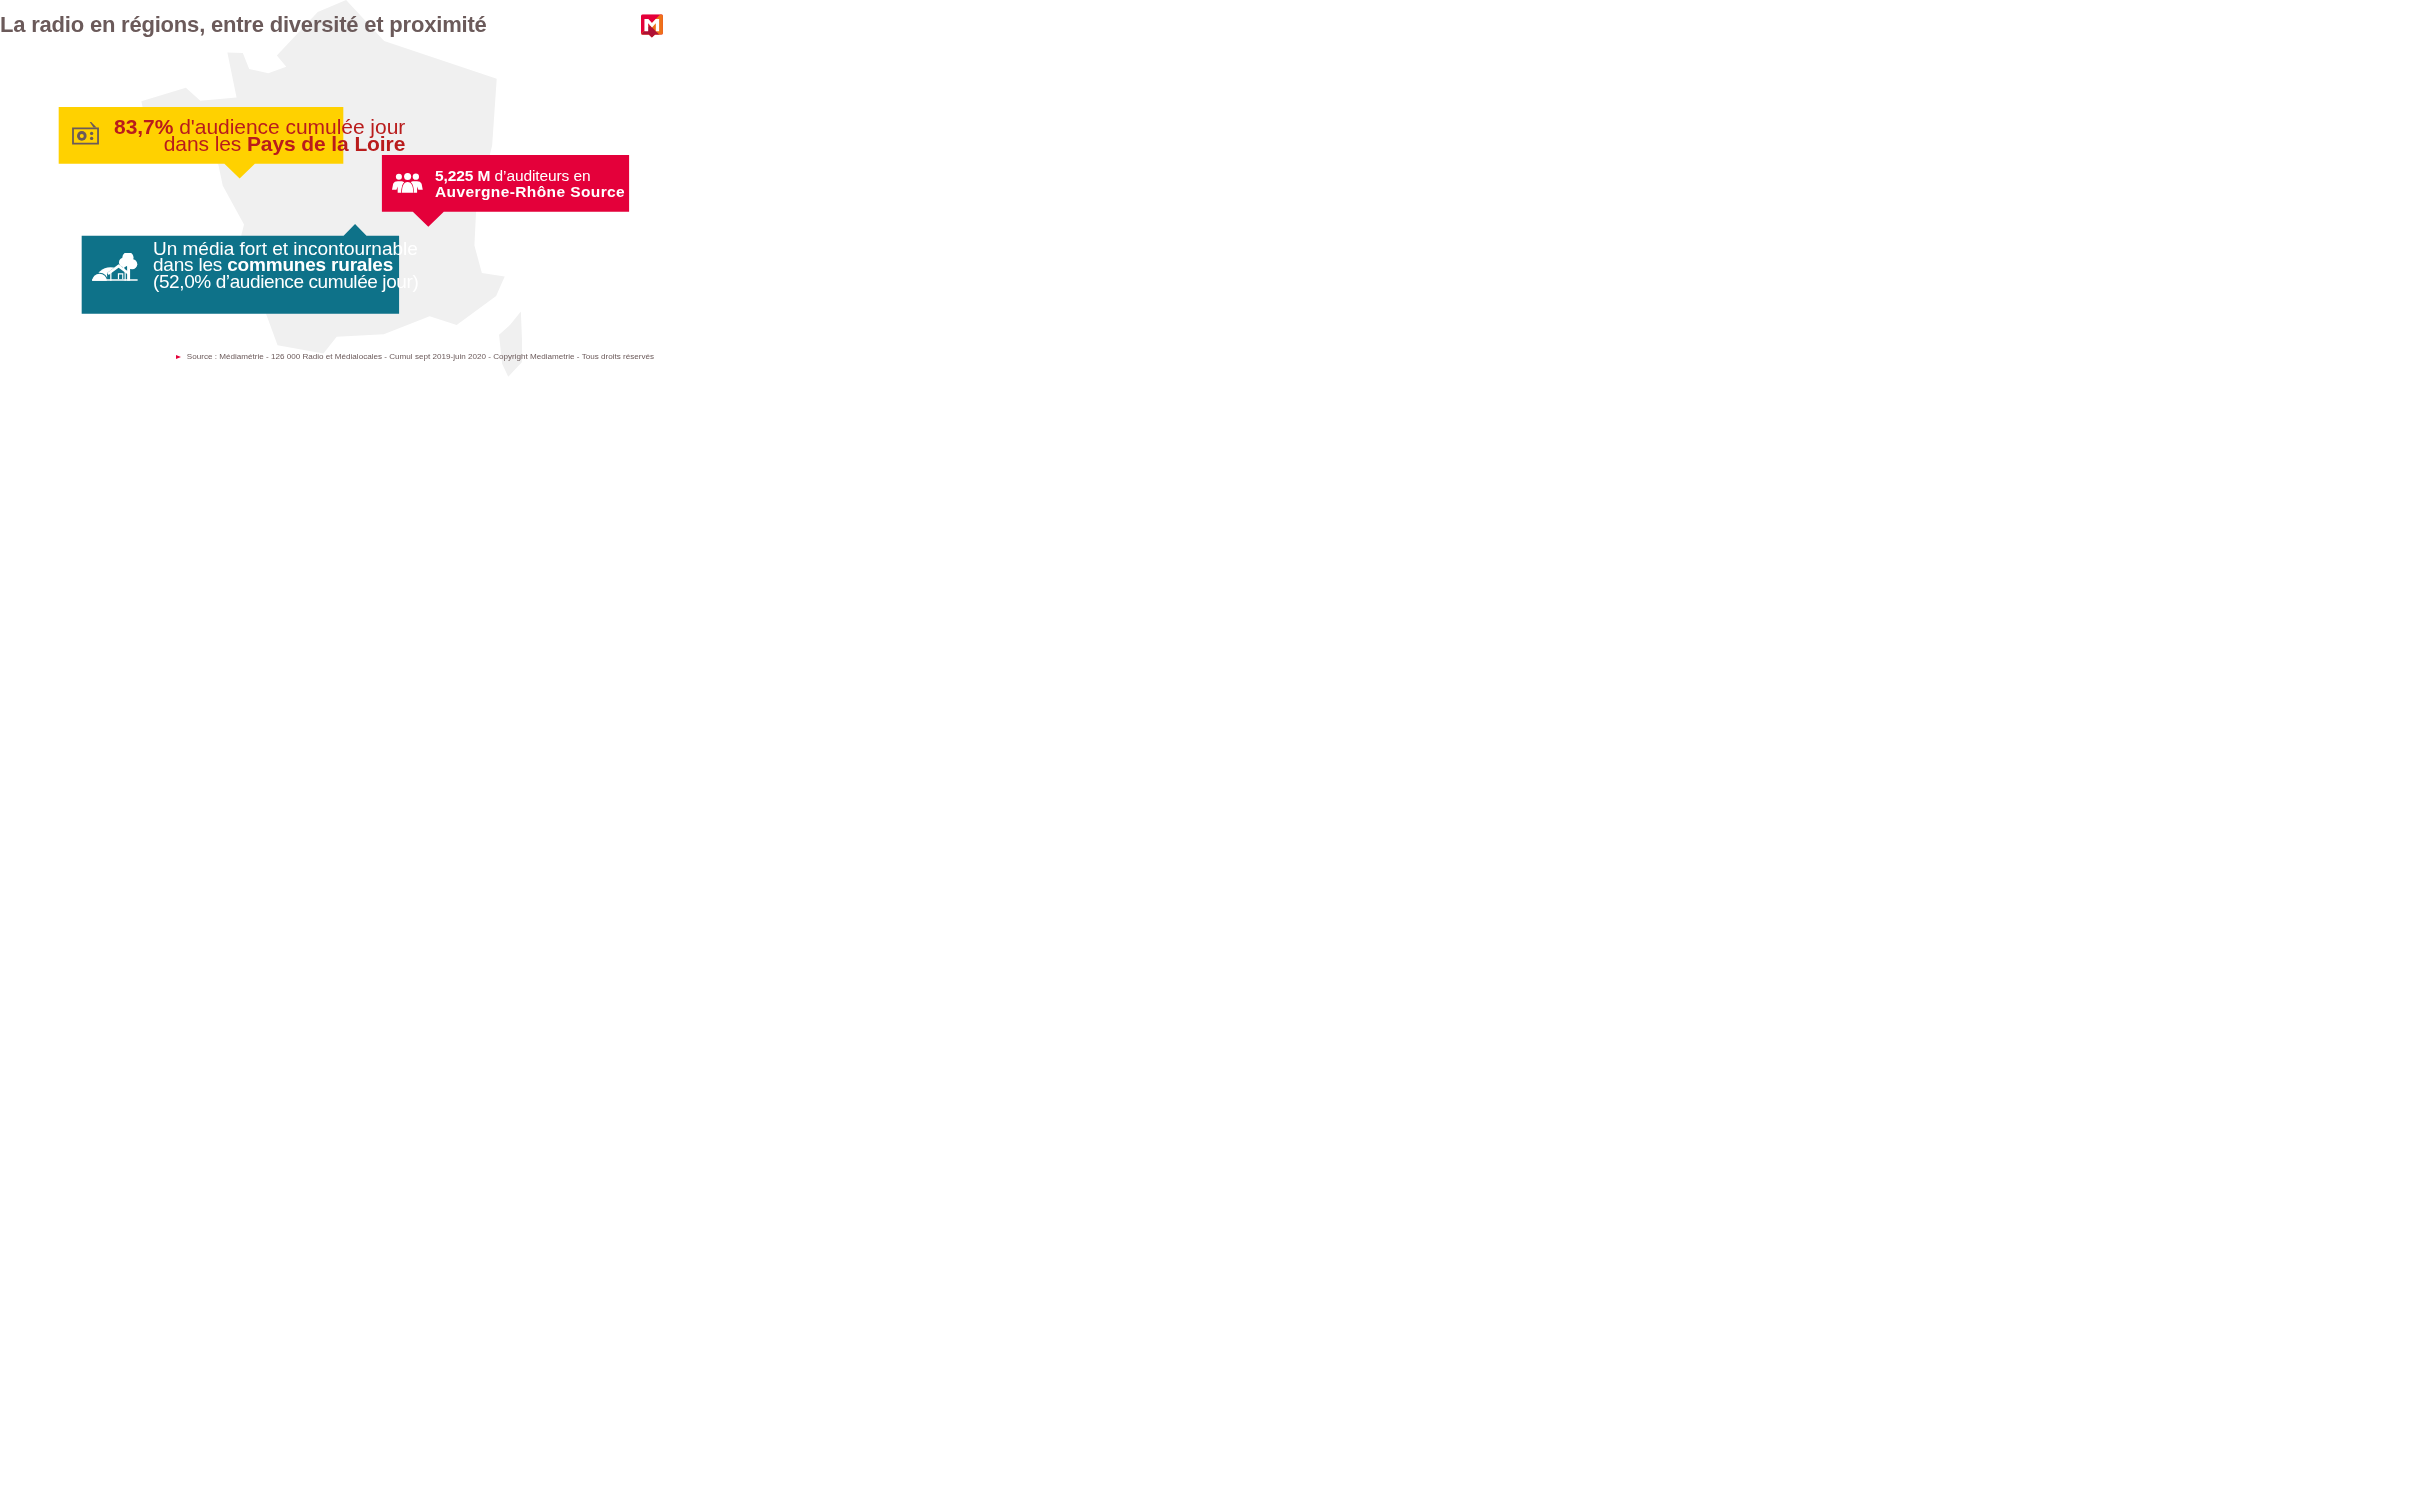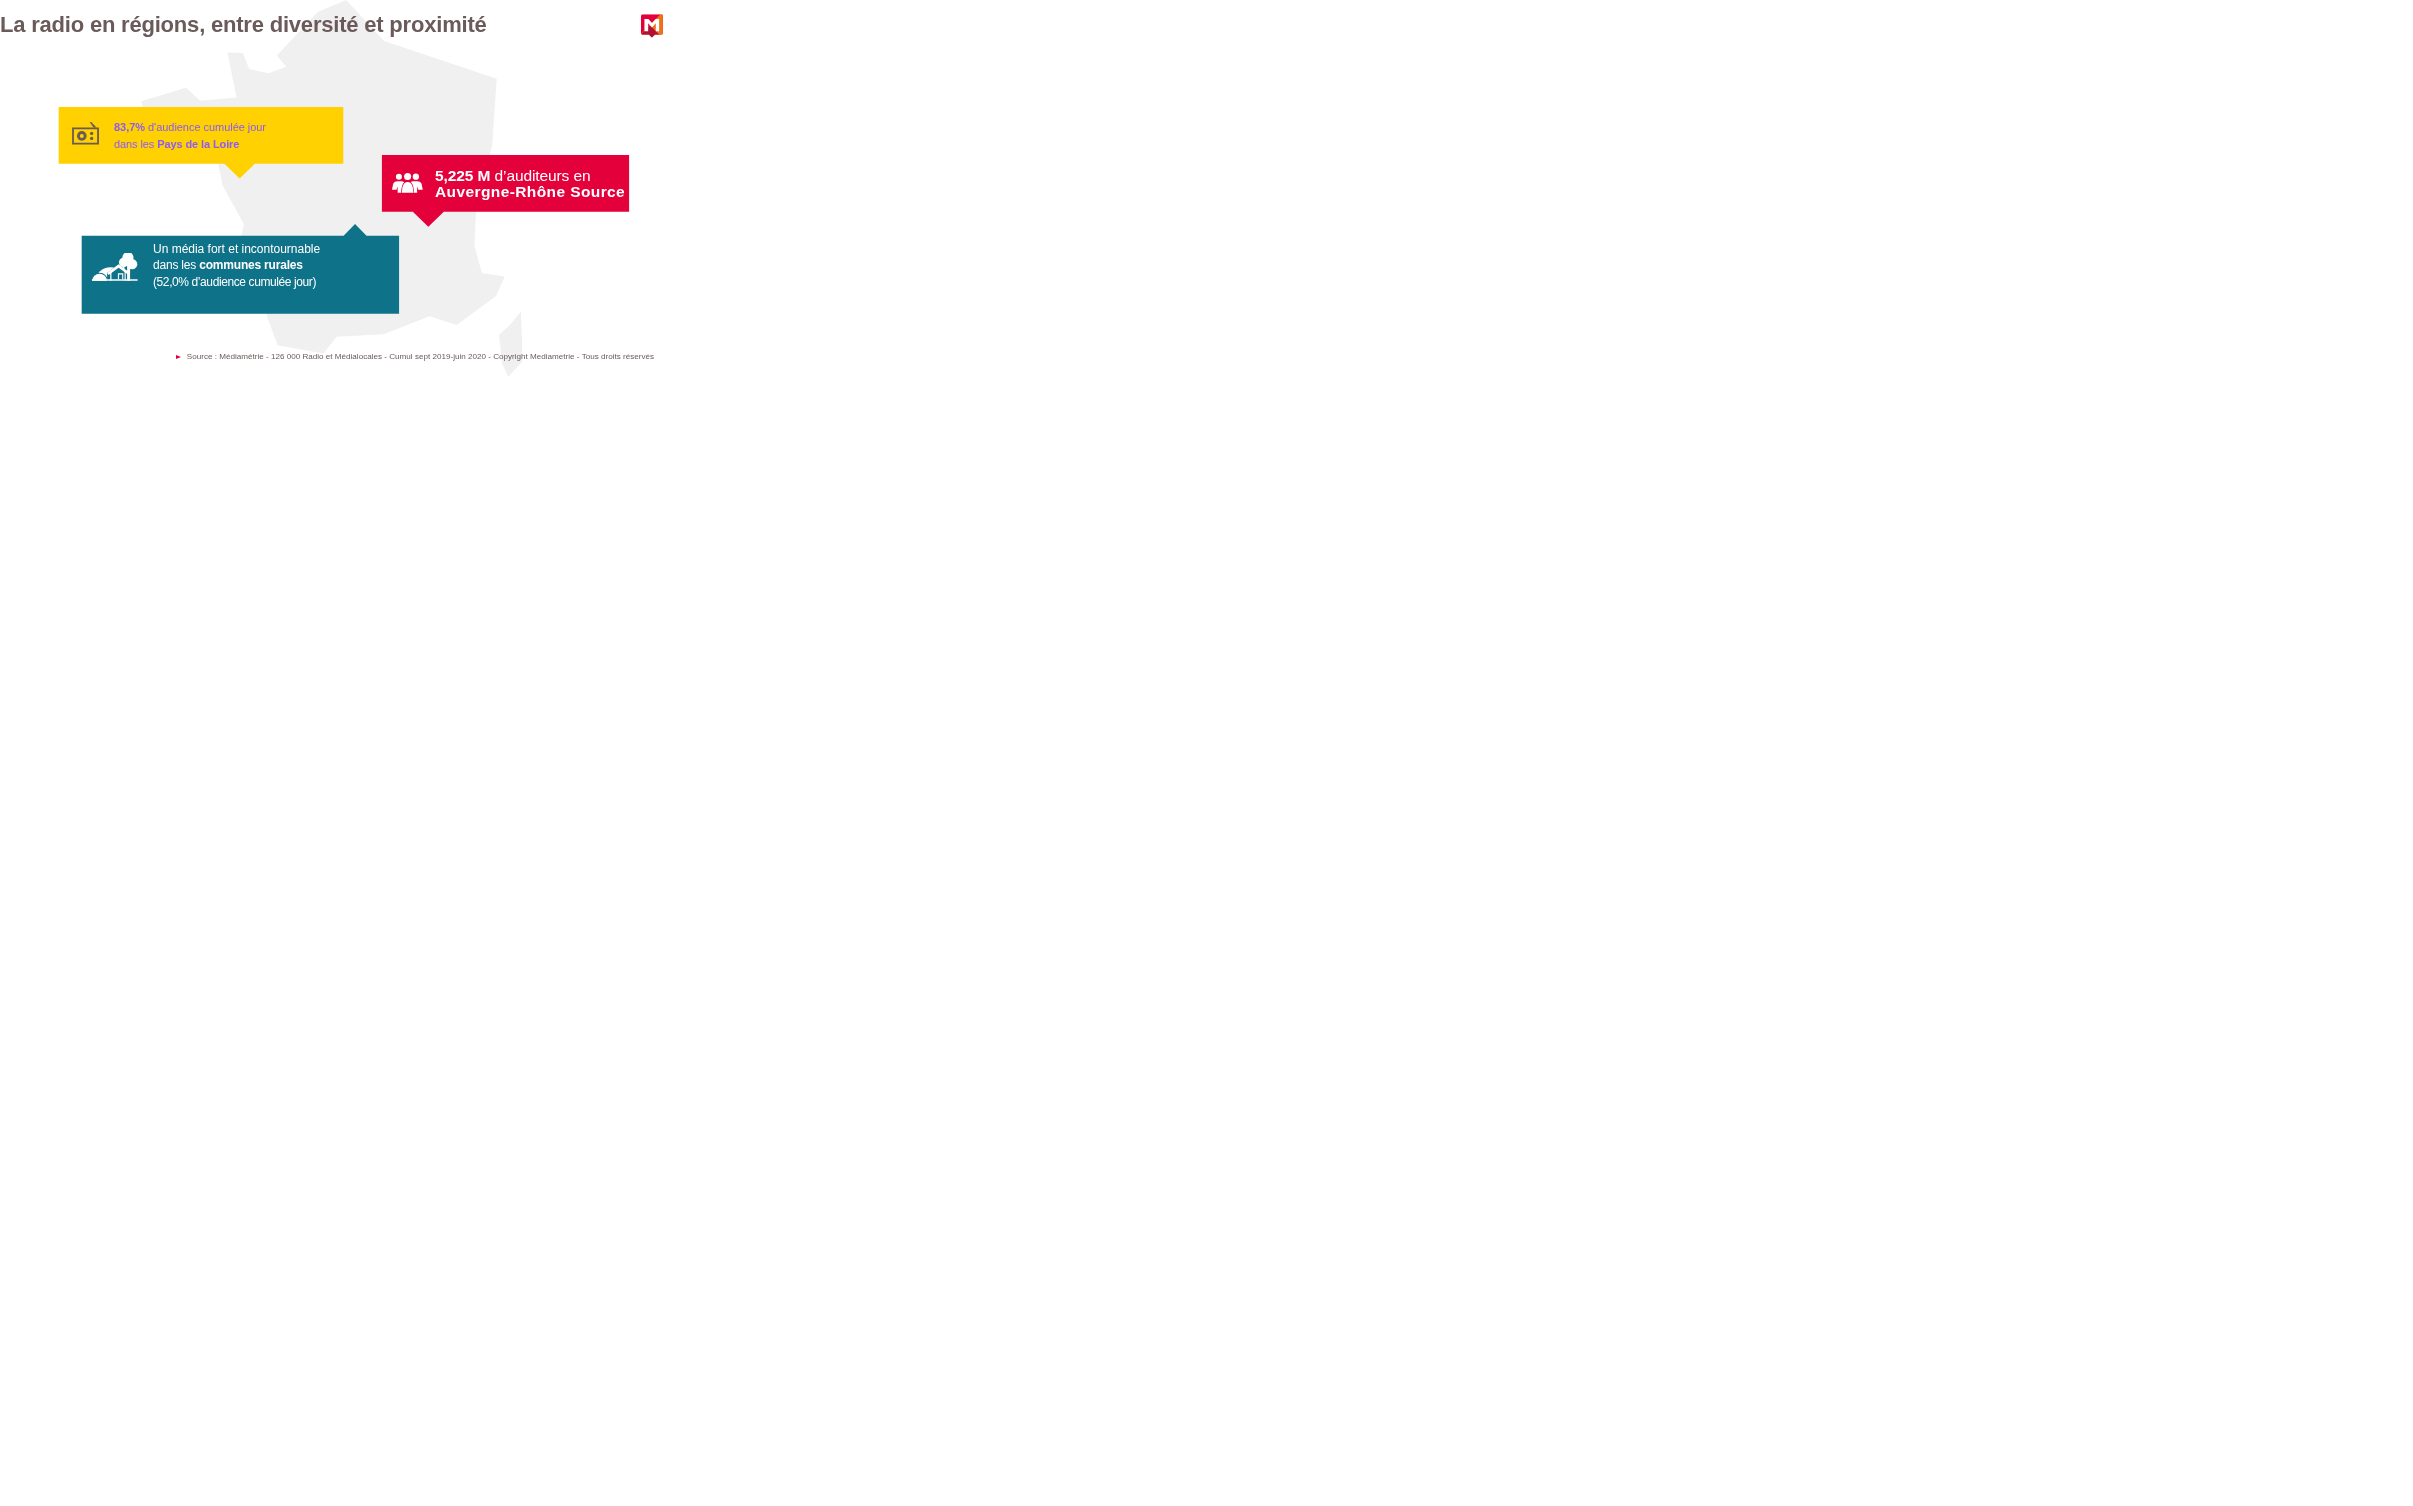--- a/index.html
+++ b/index.html
@@ -63,21 +63,21 @@
     <div class="cicon" style="left:14.2px;top:15.3px;">
       <svg width="28" height="23" viewBox="0 0 58 48" xmlns="http://www.w3.org/2000/svg">
         <path fill="#6B5A5A" fill-rule="evenodd" d="M0 11.25 H56 V47 H0 Z M3.75 15.0 H52.25 V43.25 H3.75 Z"></path>
         <path fill="#6B5A5A" d="M36.75 0 L38.9 -0.9 L51.0 11.25 H44.6 Z"></path>
         <circle fill="#6B5A5A" cx="20.25" cy="29.0" r="10.0"></circle>
         <circle fill="#FFD100" cx="20.25" cy="29.0" r="4.15"></circle>
         <circle fill="#6B5A5A" cx="40.75" cy="23.75" r="3.45"></circle>
         <circle fill="#6B5A5A" cx="40.75" cy="34.25" r="3.45"></circle>
       </svg>
     </div>
-    <div class="ctext" id="cy" style="left:56px;top:12.4px;font-size:11px;line-height:16.5px;color:#8b5cf6;">
+    <div class="ctext" id="cy" style="left:56px;top:12.4px;font-size:21px;line-height:16.5px;color:#b91c1c;text-align:right;">
         <span class="ln"><span class="b">83,7%</span><span> d'audience cumulée jour</span></span>
         <span class="ln"><span>dans les </span><span class="b">Pays de la Loire</span></span>
       </div>
   </div>
 
   <div class="callout" style="left:381px;top:155px;width:207px;height:72px;">
     <svg class="shape" width="249" height="72" viewBox="0 0 515 150" xmlns="http://www.w3.org/2000/svg">
       <path fill="#E4003A" d="M0 0 H515 V118.3 H129.0 L96.7 149.3 L64.4 118.3 H0 Z"></path>
     </svg>
     <div class="cicon" style="left:11.2px;top:18px;">
@@ -112,21 +112,21 @@
         <circle fill="#FFFFFF" cx="66.25" cy="19.5" r="10.0"></circle>
         <path fill="#FFFFFF" d="M73.25 20 H79.5 V57.5 H73.25 Z"></path>
         <path fill="#FFFFFF" d="M64.75 26.75 H67.6 V35.5 H64.75 Z"></path>
         <path fill="#FFFFFF" d="M55.5 23.5 L79.5 41.3 L76.3 45.7 L55.5 30.4 L34.7 45.7 L31.5 41.3 Z"></path>
         <path fill="#FFFFFF" d="M38.0 36.5 H40.6 V57.5 H38.0 Z"></path>
         <path fill="#FFFFFF" d="M68.0 36.5 H70.4 V57.5 H68.0 Z"></path>
         <path fill="#FFFFFF" d="M0 54.75 H95.2 V57.75 H0 Z"></path>
         <path fill="#FFFFFF" fill-rule="evenodd" d="M54.0 42.0 H65.3 V54.75 H63.0 V44.75 H56.5 V54.75 H54.0 Z"></path>
       </svg>
     </div>
-    <div class="ctext" id="ct" style="left:72px;top:16.7px;font-size:12px;line-height:16.5px;color:#FFFFFF;">
+    <div class="ctext" id="ct" style="left:72px;top:16.7px;font-size:19px;line-height:16.5px;color:#FFFFFF;">
         <span class="ln"><span>Un média fort et incontournable</span></span>
         <span class="ln"><span>dans les </span><span class="b">communes rurales</span></span>
         <span class="ln"><span>(52,0% d’audience cumulée jour)</span></span>
       </div>
   </div>
 
   <div class="footer" style="left:176px;top:352px;">
     <span class="tri"></span>
     <span class="ftxt">Source : Médiamétrie - 126 000 Radio et Médialocales - Cumul sept 2019-juin 2020 - Copyright Mediametrie - Tous droits réservés</span>
   </div>

